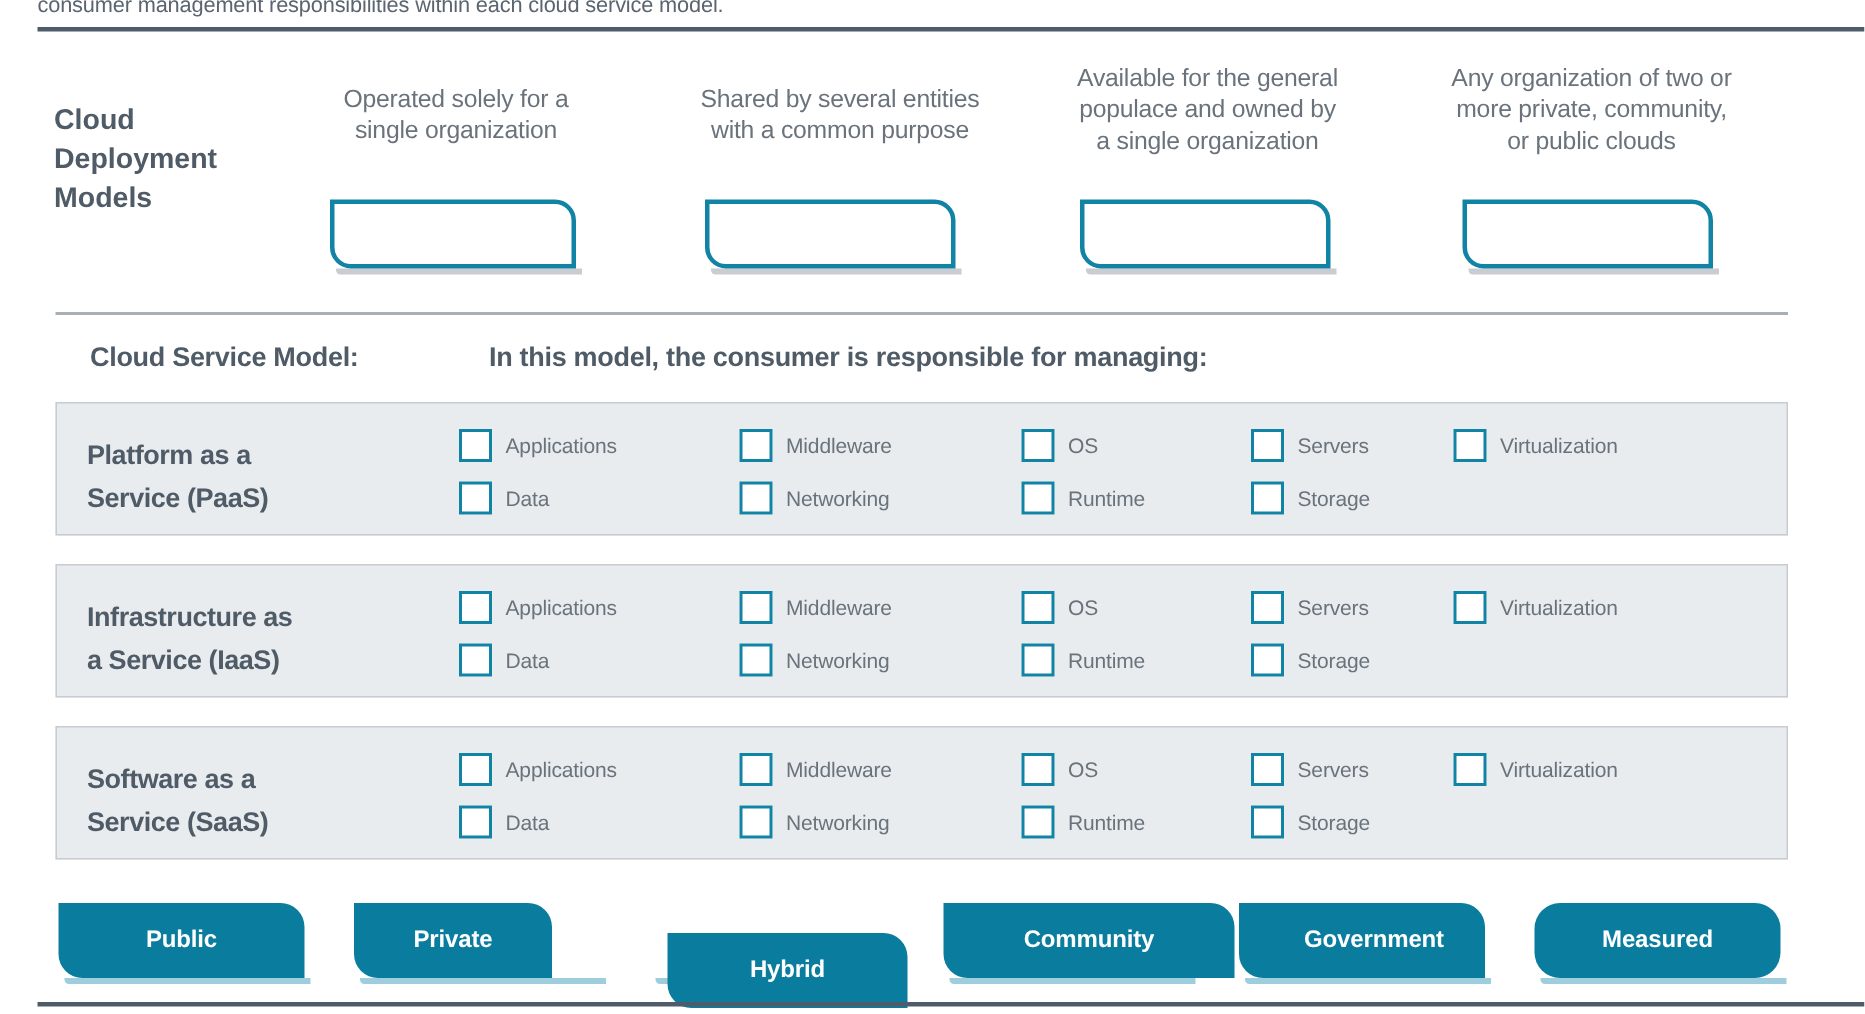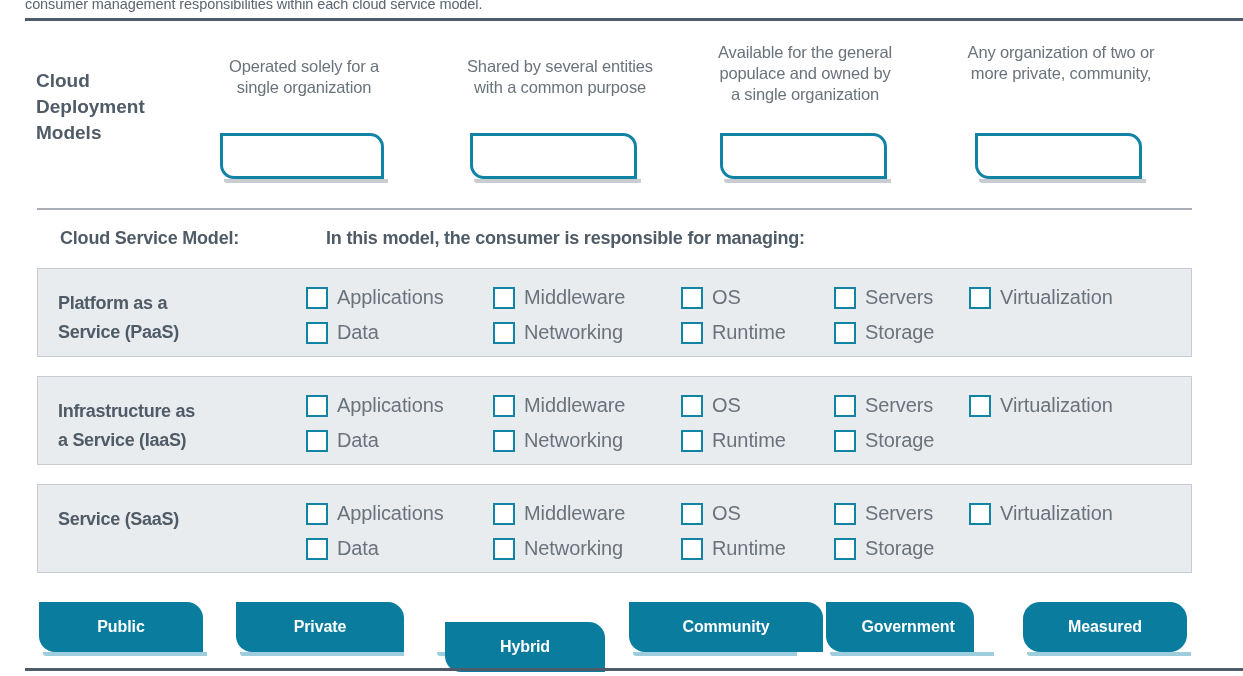--- a/index.html
+++ b/index.html
@@ -124,21 +124,21 @@
   .chk-box {
     width: 22px;
     height: 22px;
     border: 2px solid #1183a5;
     background: #ffffff;
     box-sizing: border-box;
     flex: none;
   }
   .chk-label {
     margin-left: 9px;
-    font-size: 20px;
+    font-size: 14px;
     color: #6a737c;
     white-space: nowrap;
     letter-spacing: -0.1px;
   }
 
   
   .pill {
     position: absolute;
     top: 602px;
     height: 50px;
@@ -199,20 +199,21 @@
     <div>a single organization</div>
   </div>
 </div>
 <div class="box-shadow-bar" style="left:724px; width:167px;"></div>
 <div class="deploy-box" style="left:720px; width:167px;"></div>
 
 <div class="deploy-col" style="left:945px; top:42px; width:232px;">
   <div class="deploy-caption">
     <div>Any organization of two or</div>
     <div>more private, community,</div>
+    <div>or public clouds</div>
   </div>
 </div>
 <div class="box-shadow-bar" style="left:979px; width:167px;"></div>
 <div class="deploy-box" style="left:975px; width:167px;"></div>
 
 <div class="rule-light" style="left:37px; top:208px; width:1155px;"></div>
 
 <div class="svc-heading left">Cloud Service Model:</div>
 <div class="svc-heading right">In this model, the consumer is responsible for managing:</div>
 
@@ -299,20 +300,21 @@
     <span class="chk-label">Storage</span>
   </div>
   <div class="chk-item" style="left:931px; top:17px;">
     <span class="chk-box"></span>
     <span class="chk-label">Virtualization</span>
   </div>
 </div>
 
 <div class="svc-row" style="top:484px;">
   <div class="svc-row-name">
+    <div>Software as a</div>
     <div>Service (SaaS)</div>
   </div>
 
   <div class="chk-item" style="left:268px; top:17px;">
     <span class="chk-box"></span>
     <span class="chk-label">Applications</span>
   </div>
   <div class="chk-item" style="left:268px; top:52px;">
     <span class="chk-box"></span>
     <span class="chk-label">Data</span>
@@ -344,27 +346,27 @@
   <div class="chk-item" style="left:931px; top:17px;">
     <span class="chk-box"></span>
     <span class="chk-label">Virtualization</span>
   </div>
 </div>
 
 <div class="pill-shadow" style="left:43px;  width:164px;"></div>
 <div class="pill" style="left:39px;  width:164px;">Public</div>
 
 <div class="pill-shadow" style="left:240px; width:164px;"></div>
-<div class="pill" style="left:236px; width:168px;">Private</div>
+<div class="pill" style="left:236px; width:132px;">Private</div>
 
 <div class="pill-shadow" style="left:437px; width:164px;"></div>
 <div class="pill" style="left:445px; width:160px;margin-top:20px;">Hybrid</div>
 
 <div class="pill-shadow" style="left:633px; width:164px;"></div>
 <div class="pill" style="left:629px; width:194px;">Community</div>
 
 <div class="pill-shadow" style="left:830px; width:164px;"></div>
-<div class="pill" style="left:826px; width:148px;padding-left:16px;">Government</div>
+<div class="pill" style="left:826px; width:164px;padding-left:16px;">Government</div>
 
 <div class="pill-shadow" style="left:1027px; width:164px;"></div>
 <div class="pill" style="left:1023px; width:164px;border-radius:17px;">Measured</div>
 
 <div class="rule-dark" style="left:25px; top:668px; width:1218px;"></div>
 
 </body></html>

